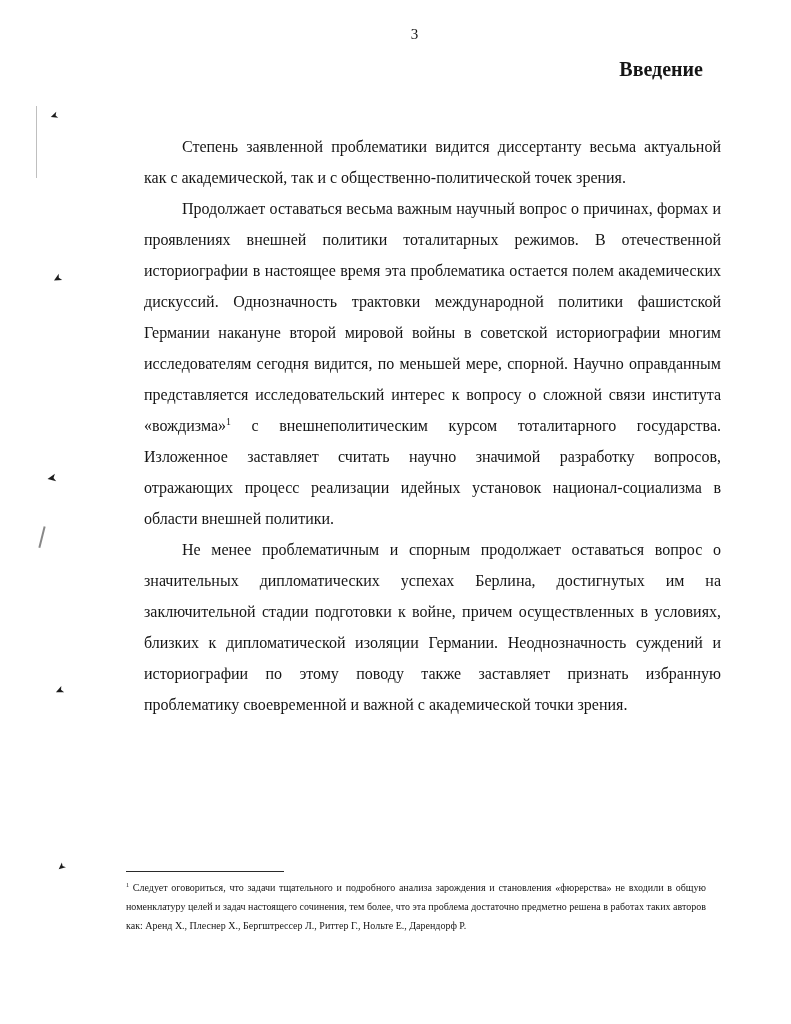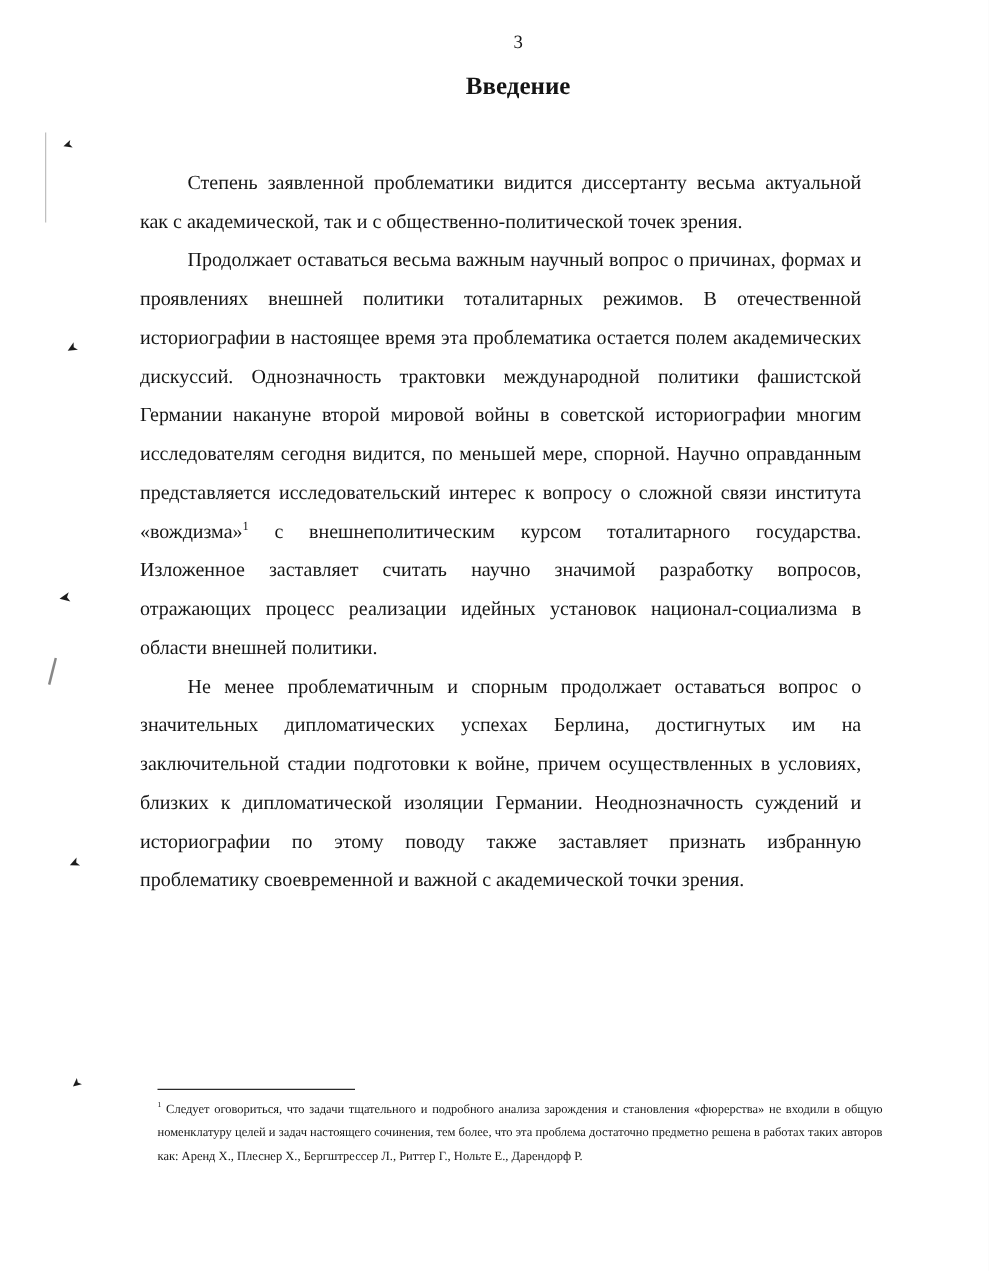--- a/index.html
+++ b/index.html
@@ -26,29 +26,29 @@
     left: 126px;
     width: 577px;
     text-align: center;
     font-size: 15px;
   }
   .doc-title {
     position: absolute;
     top: 58px;
     left: 126px;
     width: 577px;
-    text-align: center;
+    text-align: right;
     font-size: 20px;
     font-weight: bold;
     margin: 0;
   }
   .content {
     position: absolute;
     top: 131px;
-    left: 112px;
+    left: 144px;
     width: 577px;
     font-size: 16px;
     line-height: 31px;
     text-align: justify;
   }
   .content p {
     margin: 0;
     text-indent: 38px;
   }
   .content sup,

